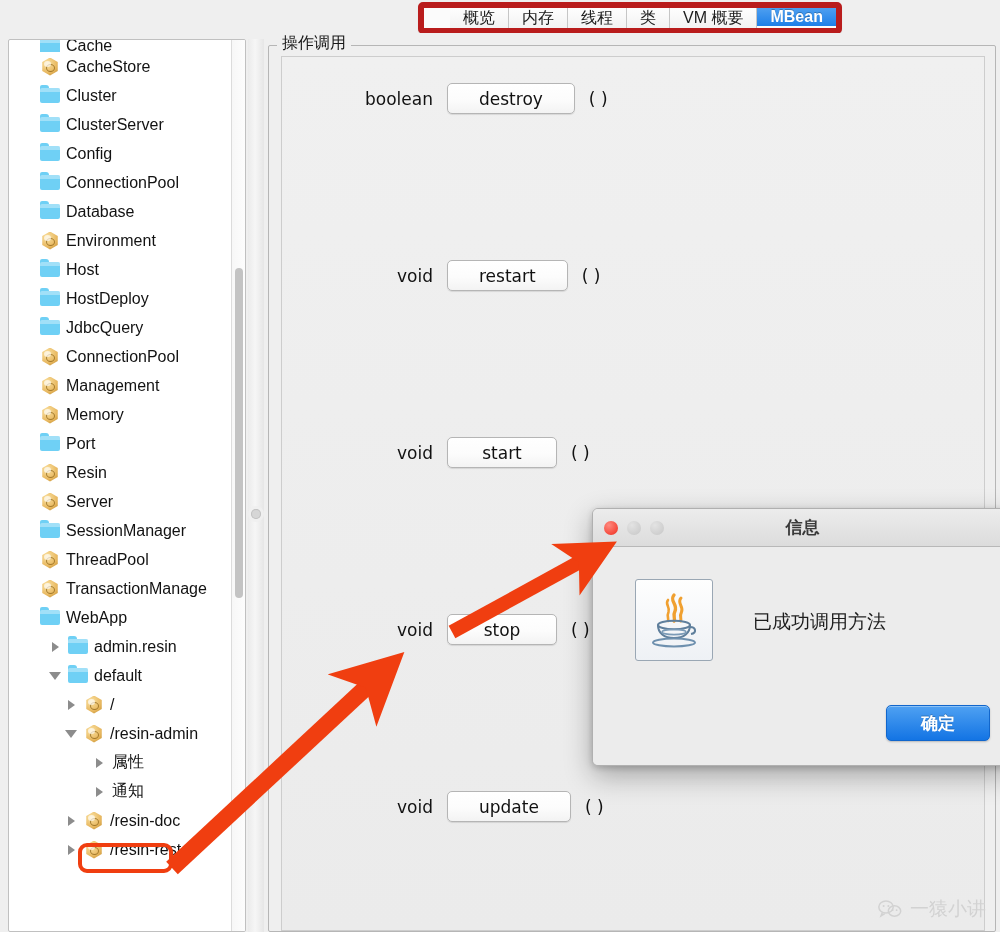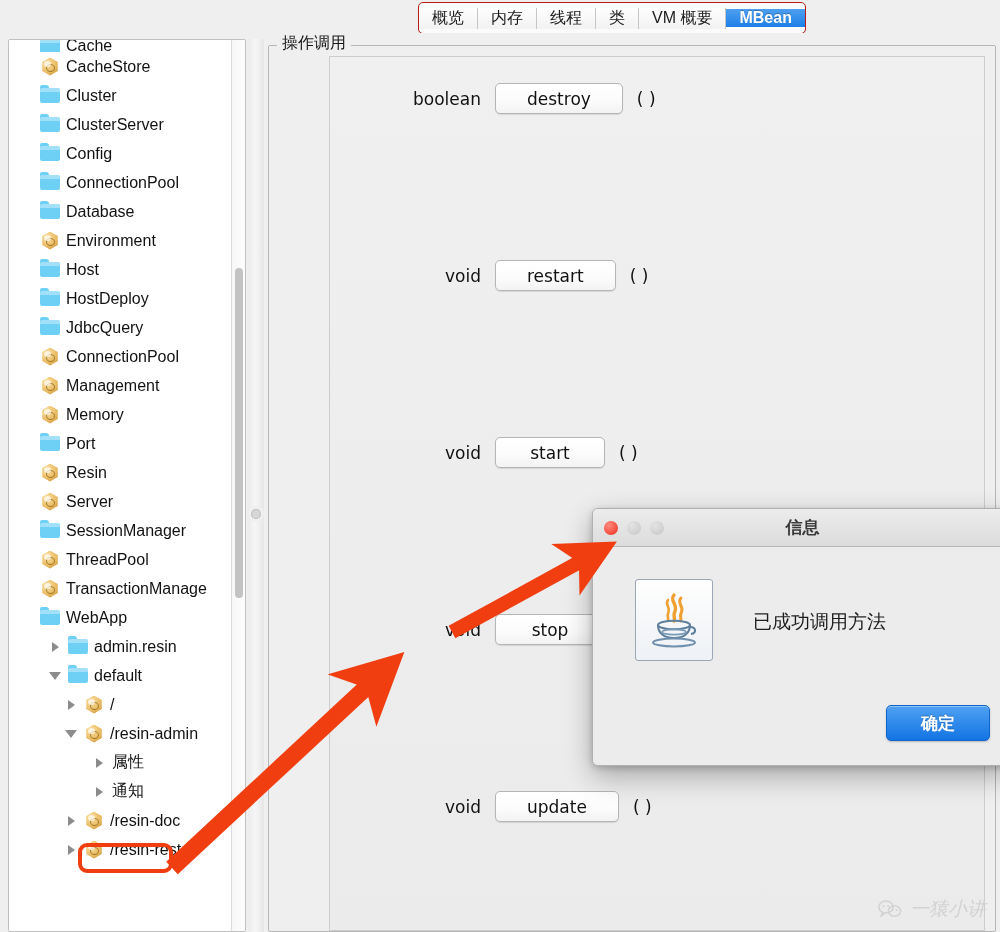--- a/index.html
+++ b/index.html
@@ -9,26 +9,27 @@
     background: #ececec;
     overflow: hidden;
   }
   #root { position: relative; width: 1000px; height: 932px; background:#efefef; }
 
   
   .tabbar {
     position: absolute; top: 2px; left: 418px;
     height: 32px;
     display: flex;
-    align-items: center;
+    align-items: flex-start;
     background: #fbfbfb;
-    border: 1px solid #b91c1c;
+    border: 6px solid #b91c1c;
     border-radius: 5px;
     box-shadow: 0 1px 1px rgba(0,0,0,.12);
     overflow: hidden;
+    padding-left: 26px;
   }
   .tab {
     display: flex; align-items: center; justify-content: center;
     padding: 0 13px;
     font-size: 16px;
     color: #1c1c1c;
     background: linear-gradient(#fefefe,#f2f2f2);
     border-right: 1px solid #c6c6c6;
     white-space: nowrap;
     cursor: default;
@@ -170,21 +171,20 @@
   .group-title {
     position:absolute; top: -13px; left: 8px;
     background:#efefef; padding: 0 5px;
     font-size: 16px; color:#181818;
   }
   .group-inner {
     position:absolute; inset: 10px 10px 0 12px;
     background: linear-gradient(#f0f0f0,#ebebeb);
     border: 1px solid #cdcdcd;
     overflow: hidden;
-    margin-left: 48px;
   }
   .oprow {
     position: absolute; left: 0; right: 0;
     display: flex; align-items: center;
   }
   .optype {
     width: 165px; text-align: right;
     font-size: 17px; color:#111; padding-right: 14px;
     font-family: "DejaVu Sans", sans-serif;
   }
@@ -255,21 +255,20 @@
     border: 4px solid #f03e10;
     border-radius: 9px;
   }
 
   
   .watermark {
     position:absolute; right: 14px; bottom: 10px;
     display:flex; align-items:center; gap: 7px;
     color:#d2d2d2; font-size: 19px;
     user-select:none;
-    font-style:italic;
   }
 </style>
 </head>
 <body>
 
 <div id="root">
 
   <div class="tabbar" id="tabbar">
       <div class="tab">概览</div>
       <div class="tab">内存</div>

